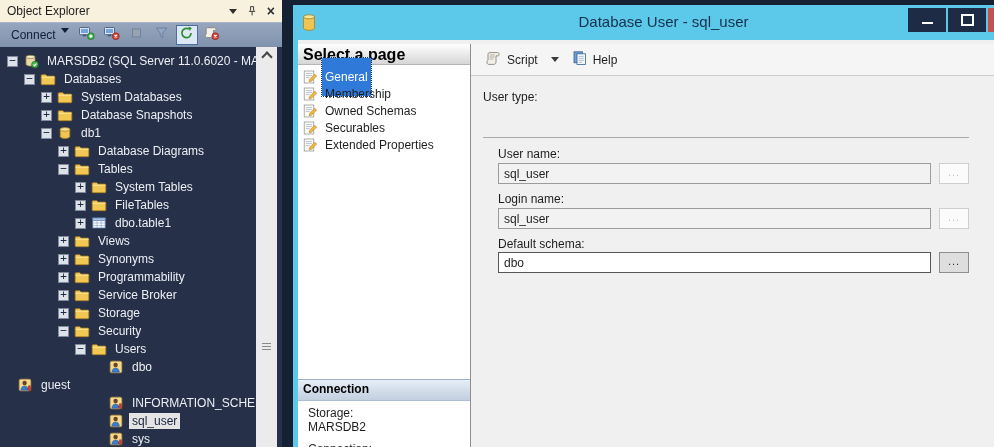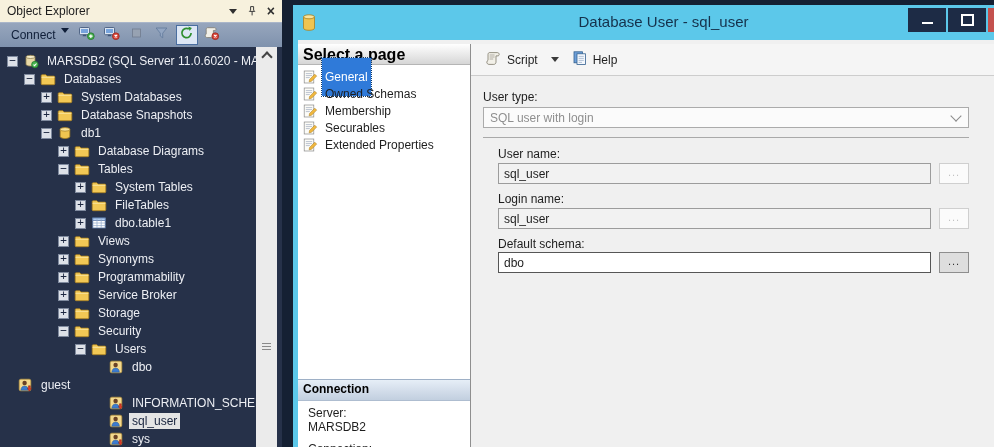--- a/index.html
+++ b/index.html
@@ -429,50 +429,50 @@
                   <path d="M7.6 10.4l5.2-5.2 1.9 1.9-5.2 5.2-2.4.5z" fill="#F0B73E" stroke="#A87A18" stroke-width=".5"></path>
                 </svg></span>
               <span class="p-label">General</span>
             </li>
             <li class="page-item">
               <span class="p-icon"><svg viewBox="0 0 16 16">
                   <rect x="2.2" y="2" width="9.6" height="12" fill="#FCFCF8" stroke="#8A8A8A" stroke-width=".7"></rect>
                   <path d="M3.8 4.6h6.4M3.8 6.6h6.4M3.8 8.6h4" stroke="#A9B4C4" stroke-width=".8"></path>
                   <path d="M7.6 10.4l5.2-5.2 1.9 1.9-5.2 5.2-2.4.5z" fill="#F0B73E" stroke="#A87A18" stroke-width=".5"></path>
                 </svg></span>
+              <span class="p-label">Membership</span>
+            </li>
+            <li class="page-item">
+              <span class="p-icon"><svg viewBox="0 0 16 16">
+                  <rect x="2.2" y="2" width="9.6" height="12" fill="#FCFCF8" stroke="#8A8A8A" stroke-width=".7"></rect>
+                  <path d="M3.8 4.6h6.4M3.8 6.6h6.4M3.8 8.6h4" stroke="#A9B4C4" stroke-width=".8"></path>
+                  <path d="M7.6 10.4l5.2-5.2 1.9 1.9-5.2 5.2-2.4.5z" fill="#F0B73E" stroke="#A87A18" stroke-width=".5"></path>
+                </svg></span>
               <span class="p-label">Owned Schemas</span>
             </li>
             <li class="page-item">
               <span class="p-icon"><svg viewBox="0 0 16 16">
                   <rect x="2.2" y="2" width="9.6" height="12" fill="#FCFCF8" stroke="#8A8A8A" stroke-width=".7"></rect>
                   <path d="M3.8 4.6h6.4M3.8 6.6h6.4M3.8 8.6h4" stroke="#A9B4C4" stroke-width=".8"></path>
                   <path d="M7.6 10.4l5.2-5.2 1.9 1.9-5.2 5.2-2.4.5z" fill="#F0B73E" stroke="#A87A18" stroke-width=".5"></path>
                 </svg></span>
-              <span class="p-label">Membership</span>
-            </li>
-            <li class="page-item">
-              <span class="p-icon"><svg viewBox="0 0 16 16">
-                  <rect x="2.2" y="2" width="9.6" height="12" fill="#FCFCF8" stroke="#8A8A8A" stroke-width=".7"></rect>
-                  <path d="M3.8 4.6h6.4M3.8 6.6h6.4M3.8 8.6h4" stroke="#A9B4C4" stroke-width=".8"></path>
-                  <path d="M7.6 10.4l5.2-5.2 1.9 1.9-5.2 5.2-2.4.5z" fill="#F0B73E" stroke="#A87A18" stroke-width=".5"></path>
-                </svg></span>
               <span class="p-label">Securables</span>
             </li>
             <li class="page-item">
               <span class="p-icon"><svg viewBox="0 0 16 16">
                   <rect x="2.2" y="2" width="9.6" height="12" fill="#FCFCF8" stroke="#8A8A8A" stroke-width=".7"></rect>
                   <path d="M3.8 4.6h6.4M3.8 6.6h6.4M3.8 8.6h4" stroke="#A9B4C4" stroke-width=".8"></path>
                   <path d="M7.6 10.4l5.2-5.2 1.9 1.9-5.2 5.2-2.4.5z" fill="#F0B73E" stroke="#A87A18" stroke-width=".5"></path>
                 </svg></span>
               <span class="p-label">Extended Properties</span>
             </li>
           </ul>
         <div class="conn-header">Connection</div>
         <div class="conn-info">
-          <div>Server:</div>
+          <div>Storage:</div>
           <div>MARSDB2</div>
         </div>
         <div class="conn-info2">Connection:</div>
       </aside>
 
       <div class="content">
         <div class="dlg-toolbar">
           <span class="tbtn">
             <span class="i18"><svg viewBox="0 0 18 16">
                   <path d="M5.2 2.6h8.2c1 0 1.8.8 1.8 1.8 0 .7-.4 1.2-1 1.5H12v6.3c0 1.2-1 2.2-2.2 2.2H5c-1.2 0-2.2-1-2.2-2.2 0-.8.5-1.5 1.2-1.9V4.4c0-1 .8-1.8 1.2-1.8z" fill="#F2F0E8" stroke="#7E786A" stroke-width=".8"></path>
@@ -485,24 +485,20 @@
             <span class="i16"><svg viewBox="0 0 16 16">
                   <rect x="2" y="1.8" width="8.4" height="11" fill="#6E9FD8" stroke="#33608F" stroke-width=".8"></rect>
                   <rect x="5" y="3.8" width="8.4" height="10.6" fill="#F4F8FD" stroke="#33608F" stroke-width=".8"></rect>
                   <path d="M6.6 6.4h5.2M6.6 8.4h5.2M6.6 10.4h5.2M6.6 12.4h3.4" stroke="#9FB4CC" stroke-width=".8"></path>
                 </svg></span>
             <span>Help</span>
           </span>
         </div>
 
         <span class="lbl" style="left:12px;top:46px;">User type:</span>
-        <div class="combo">
-          <span>SQL user with login</span>
-          <span class="combo-chev" style="position:absolute;"></span>
-        </div>
         <div class="sep"></div>
 
         <span class="lbl" style="left:27px;top:103px;">User name:</span>
         <input class="tb disabled" style="top: 119px;" readonly="" value="sql_user">
         <span class="browse disabled" style="top:119px;">...</span>
 
         <span class="lbl" style="left:27px;top:148px;">Login name:</span>
         <input class="tb disabled" style="top: 164px;" readonly="" value="sql_user">
         <span class="browse disabled" style="top:164px;">...</span>
 

